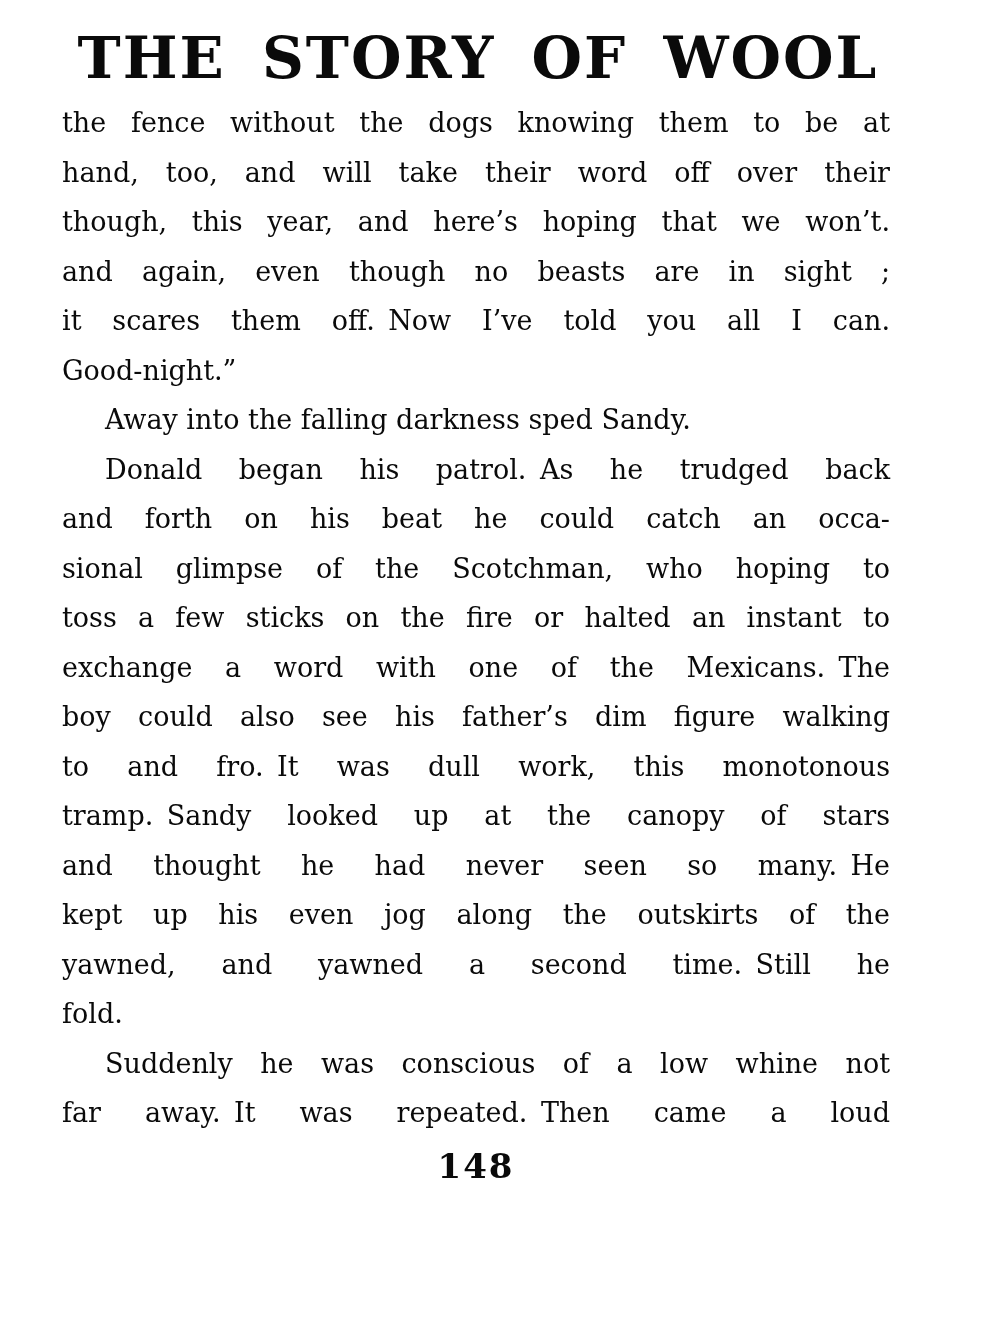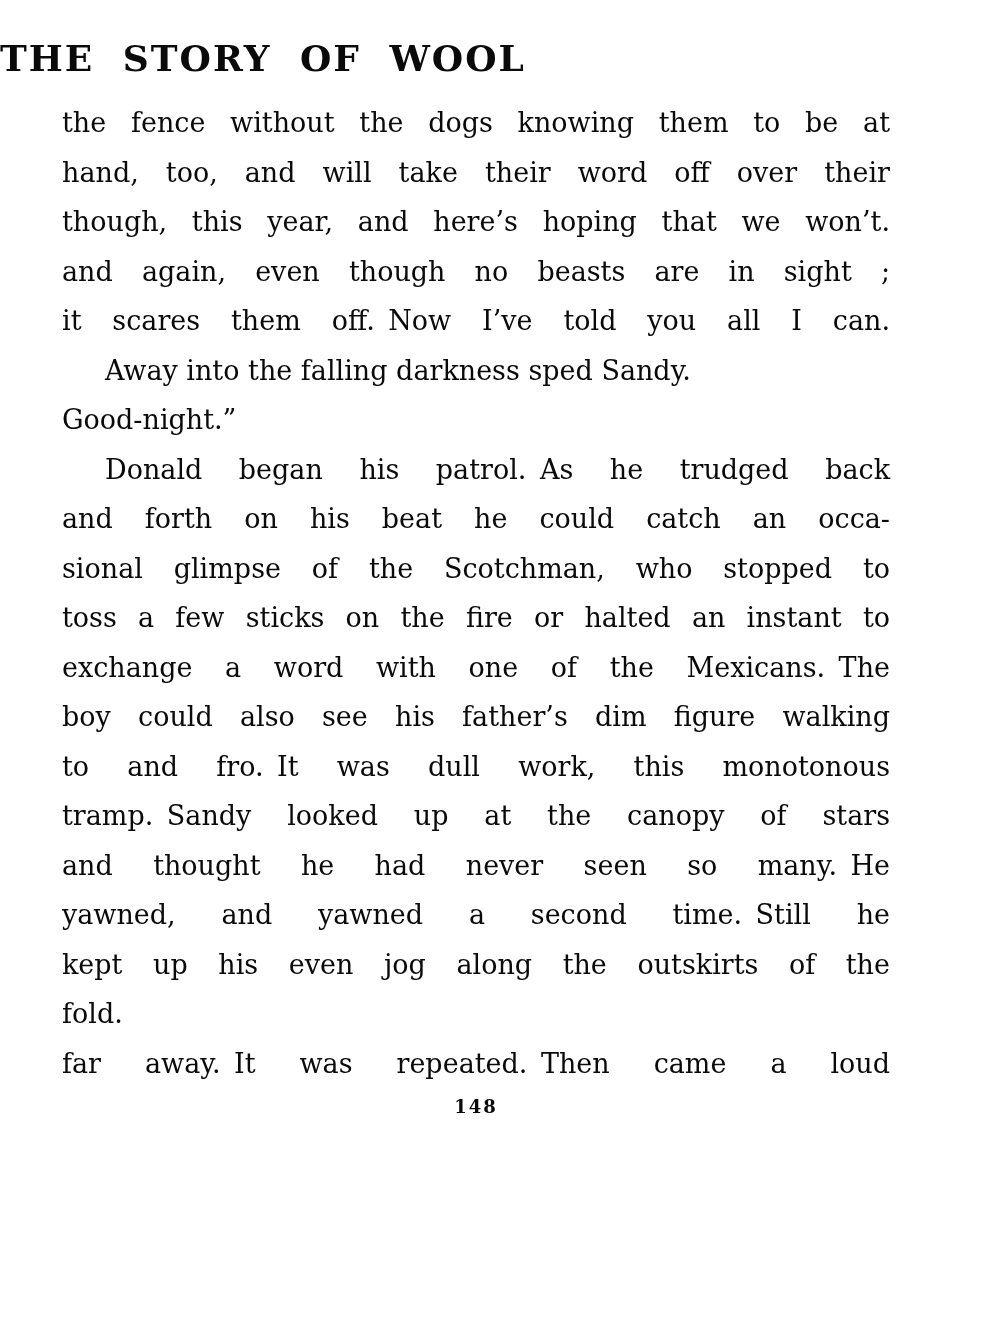--- a/index.html
+++ b/index.html
@@ -16,21 +16,22 @@
   }
   .page {
     width: 1000px;
     height: 1327px;
     position: relative;
   }
   .header {
     margin: 36px 0 0 0;
     padding: 0;
     width: 956px;
-    font-size: 36px;
+    text-align: center;
+    font-size: 58px;
     line-height: 44px;
     font-weight: bold;
     letter-spacing: 2px;
     word-spacing: 14px;
   }
   .text-block {
     margin: 18px 0 0 62px;
     width: 828px;
     font-size: 27px;
     font-weight: normal;
@@ -44,48 +45,49 @@
     text-align: left;
     text-align-last: left;
   }
   .line.indent {
     text-indent: 43px;
   }
   .page-number {
     margin: 8px 0 0 62px;
     width: 828px;
     text-align: center;
-    font-size: 18px;
+    font-size: 34px;
     font-weight: bold;
     letter-spacing: 2px;
   }
 </style>
 </head>
 <body>
 
 <div class="page">
   <h1 class="header">THE STORY OF WOOL</h1>
 
   <div class="text-block">
       <div class="line">the fence without the dogs knowing them to be at</div>
       <div class="line">hand, too, and will take their word off over their</div>
       <div class="line">though, this year, and here’s hoping that we won’t.</div>
       <div class="line">and again, even though no beasts are in sight ;</div>
       <div class="line">it scares them off. Now I’ve told you all I can.</div>
+      <div class="line last">Good-night.”</div>
       <div class="line indent last">Away into the falling darkness sped Sandy.</div>
-      <div class="line last">Good-night.”</div>
       <div class="line indent">Donald began his patrol. As he trudged back</div>
       <div class="line">and forth on his beat he could catch an occa-</div>
-      <div class="line">sional glimpse of the Scotchman, who stopped to</div>
+      <div class="line">sional glimpse of the Scotchman, who hoping to</div>
       <div class="line">toss a few sticks on the fire or halted an instant to</div>
       <div class="line">exchange a word with one of the Mexicans. The</div>
       <div class="line">boy could also see his father’s dim figure walking</div>
       <div class="line">to and fro. It was dull work, this monotonous</div>
       <div class="line">tramp. Sandy looked up at the canopy of stars</div>
       <div class="line">and thought he had never seen so many. He</div>
+      <div class="line">kept up his even jog along the outskirts of the</div>
       <div class="line">yawned, and yawned a second time. Still he</div>
-      <div class="line">kept up his even jog along the outskirts of the</div>
       <div class="line last">fold.</div>
+      <div class="line indent">Suddenly he was conscious of a low whine not</div>
       <div class="line">far away. It was repeated. Then came a loud</div>
     </div>
 
   <div class="page-number">148</div>
 </div>
 
 </body></html>

